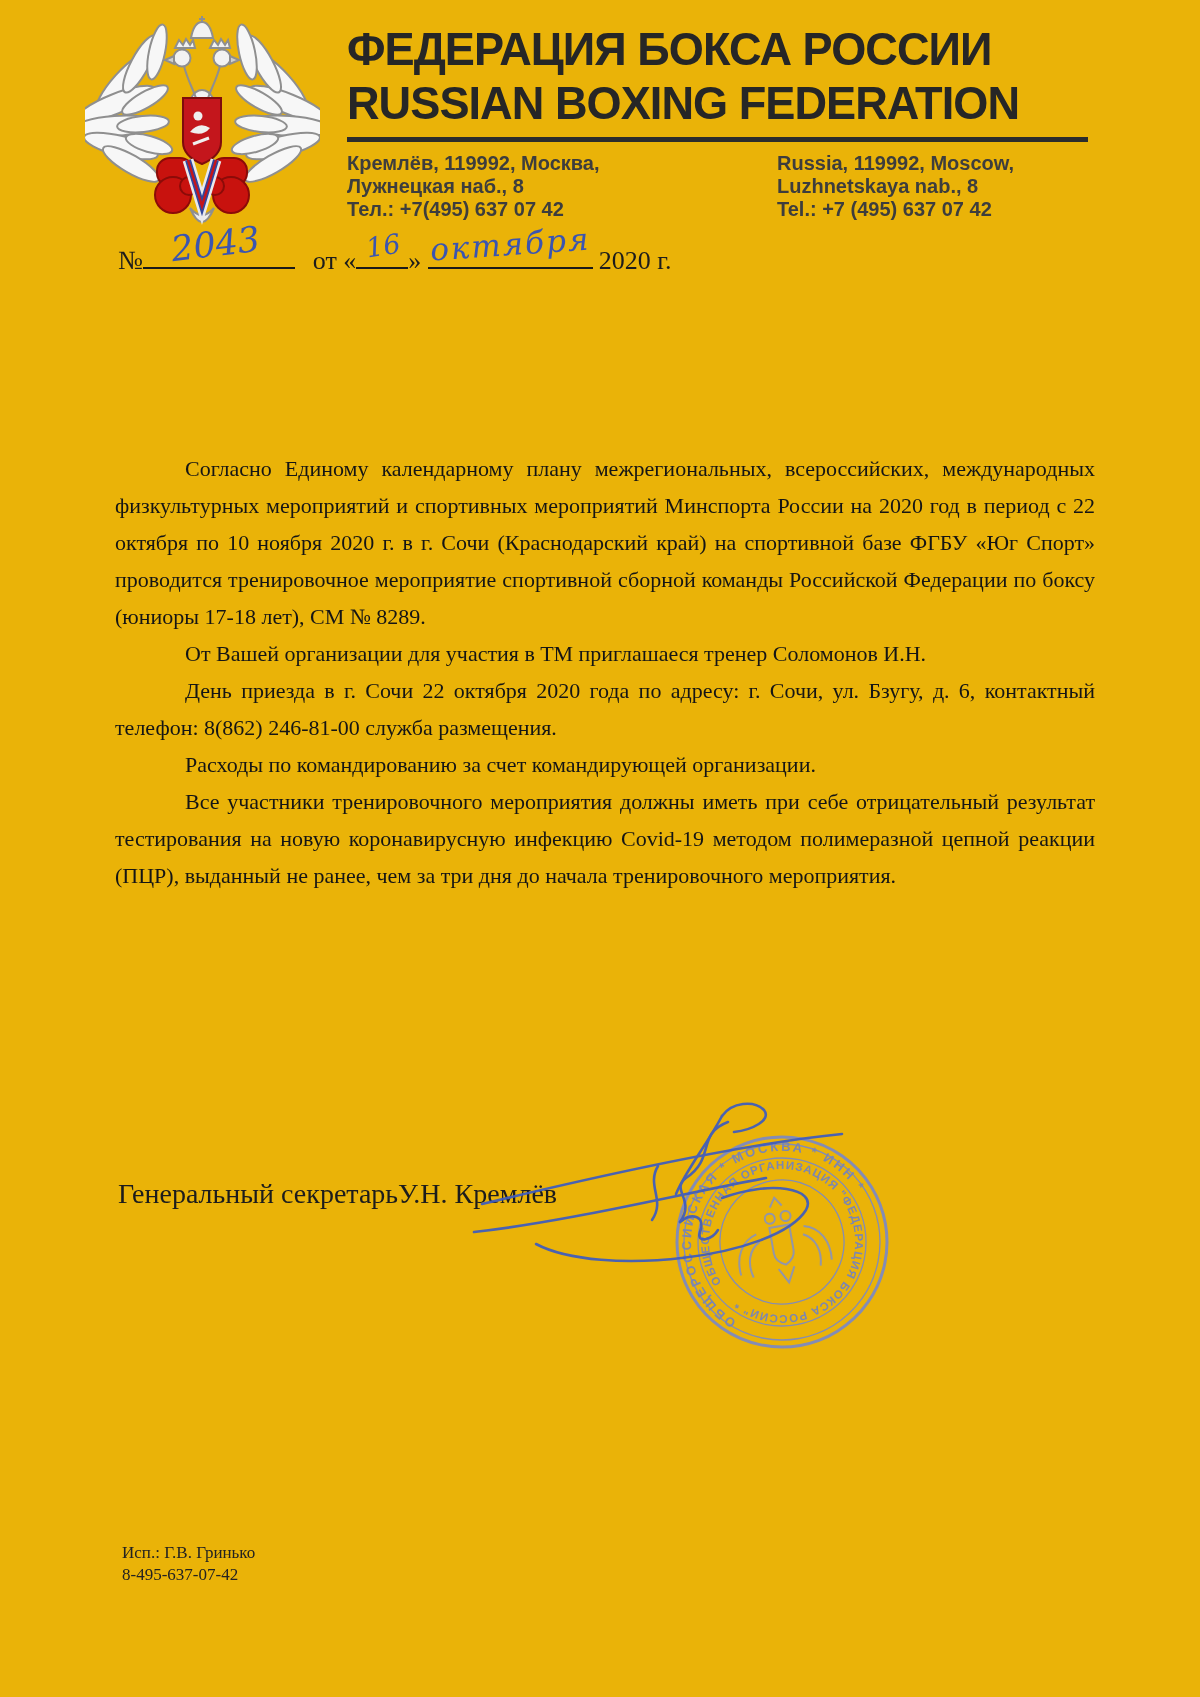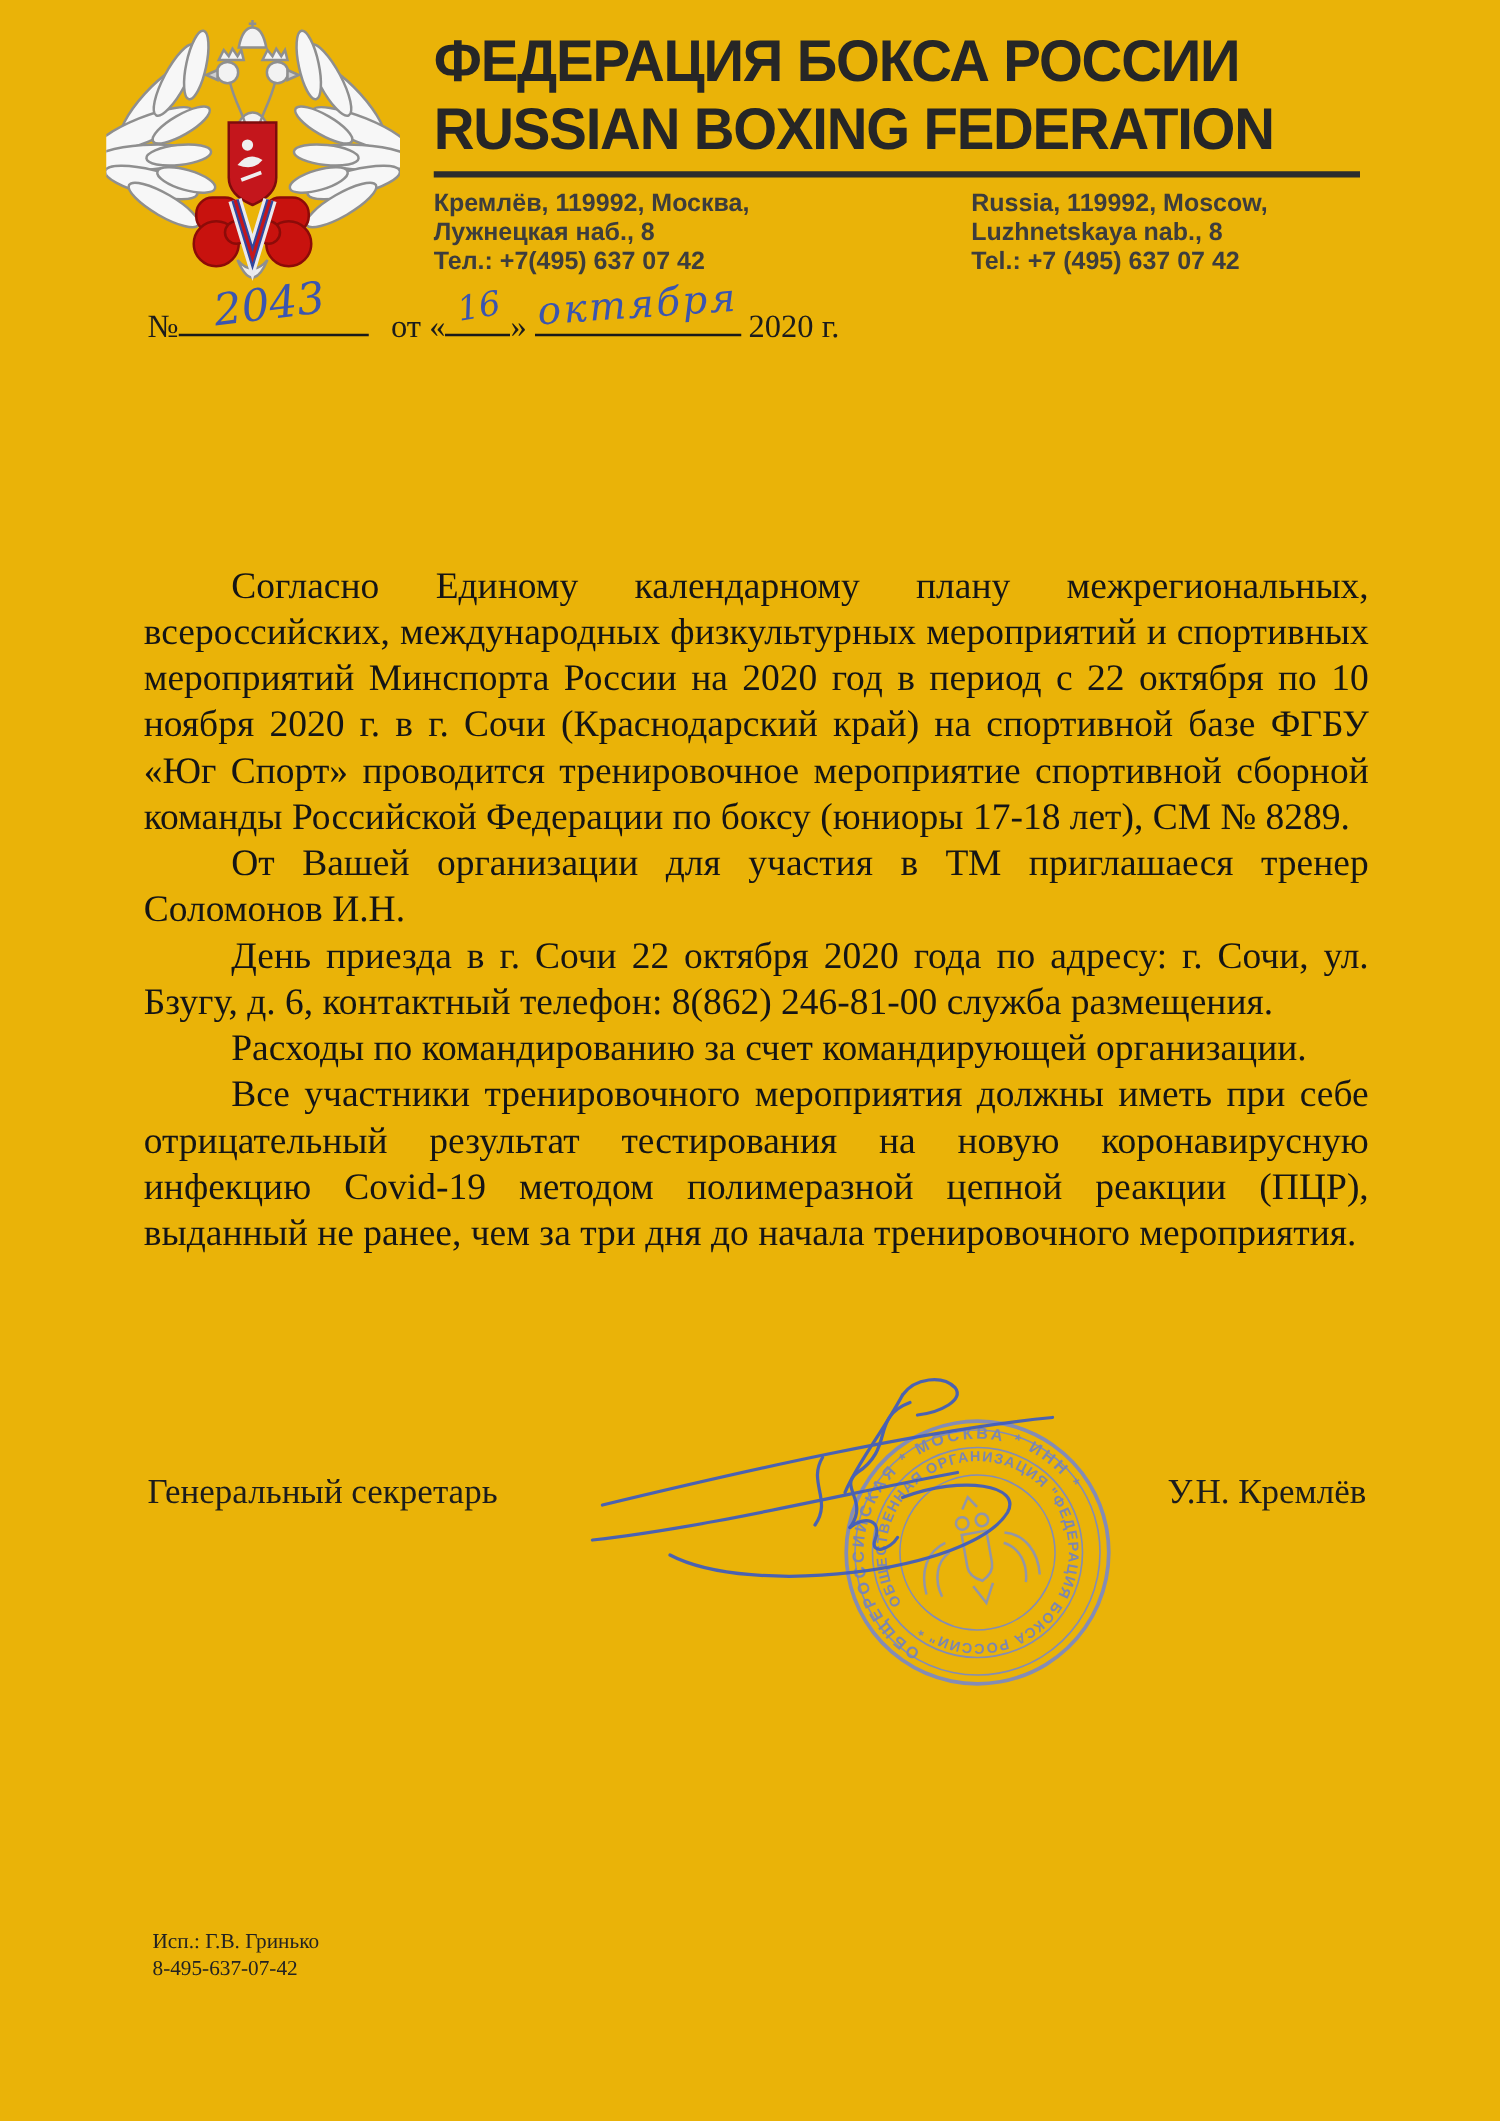--- a/index.html
+++ b/index.html
@@ -61,29 +61,29 @@
   .hw-month{font-size:31px;left:2px;top:-14px;transform:rotate(-4deg);letter-spacing:2px;}
   
   .addressee{
     position:absolute;left:115px;top:368px;width:980px;
     text-align:right;
     font-size:28.5px;
   }
   
   .body-text{
     position:absolute;left:115px;top:450px;width:980px;
-    font-size:30px;line-height:37px;
+    font-size:22px;line-height:37px;
     text-align:justify;
     color:#151515;
   }
   .body-text p{margin:0;text-indent:70px;}
   
   .sign-row{
     position:absolute;left:118px;top:1178px;width:975px;
-    display:flex;justify-content:space-between;
+    display:flex;justify-content:flex-start;
     font-size:28px;
   }
   
   .stamp{position:absolute;left:662px;top:1122px;transform:rotate(-10deg);opacity:.88;}
   .stamp text{
     font-family:"Liberation Sans", sans-serif;
     font-weight:600;
     fill:#6d80c8;
   }
   .sig{position:absolute;left:470px;top:1082px;}

